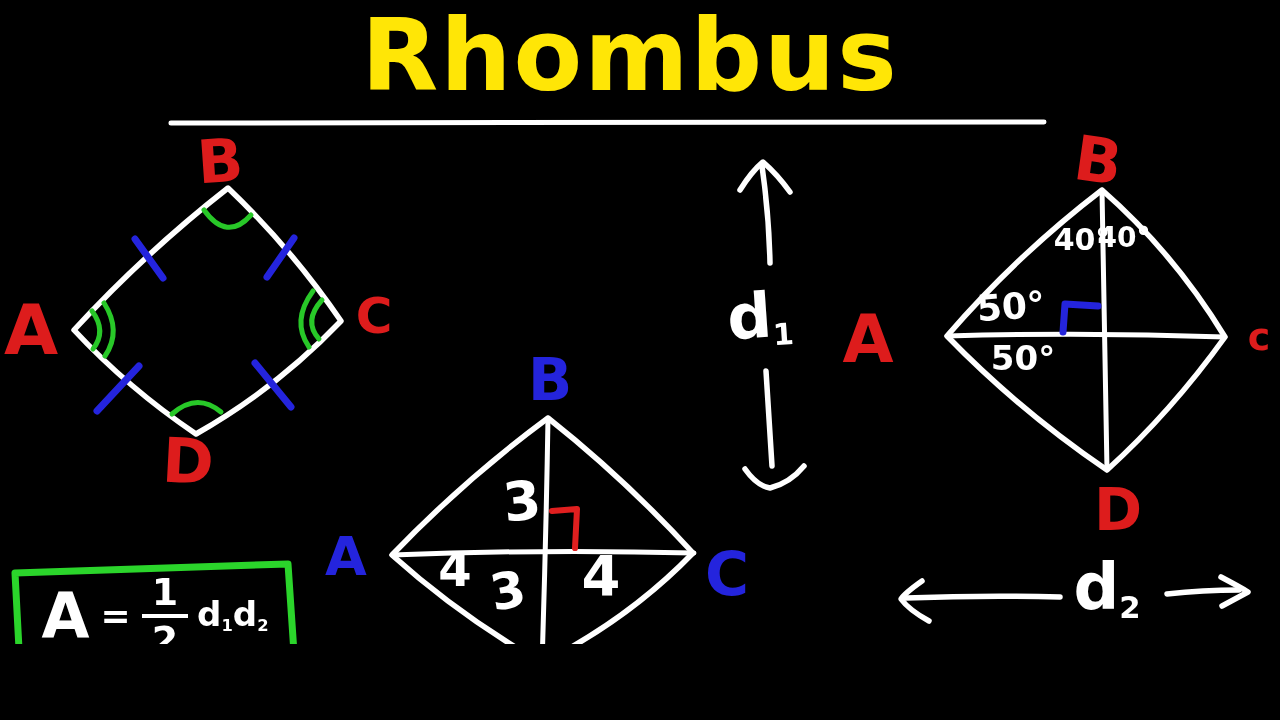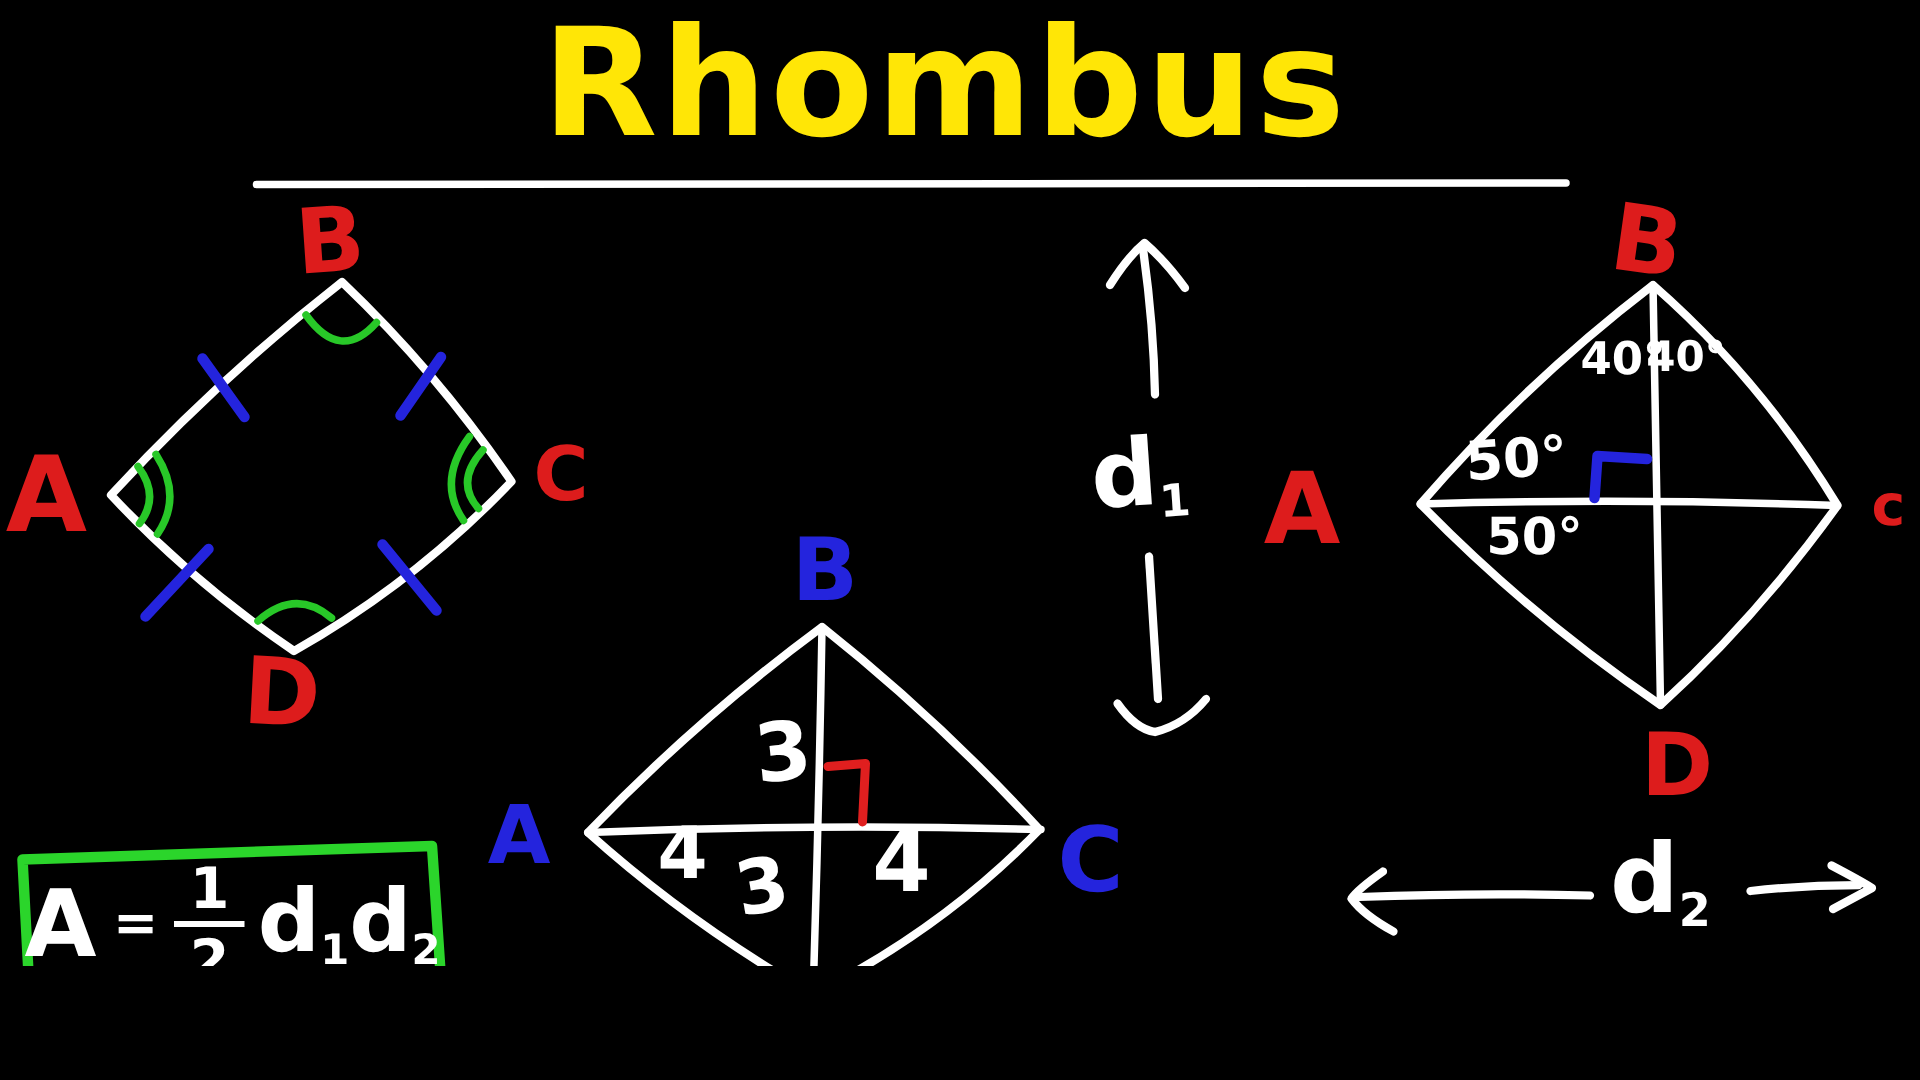--- a/index.html
+++ b/index.html
@@ -28,21 +28,21 @@
   .formula{
     position:absolute;left:15px;top:564px;width:280px;height:104px;
     display:flex;align-items:center;justify-content:center;gap:9px;
     color:#fff;font-weight:700;line-height:1;
   }
   .f-a{font-size:62px;}
   .f-eq{font-size:36px;padding:0 2px;}
   .frac{display:inline-flex;flex-direction:column;align-items:center;}
   .frac .num{font-size:38px;padding:0 10px 3px;border-bottom:4px solid #fff;}
   .frac .den{font-size:38px;padding-top:3px;}
-  .f-d{font-size:58px;}
+  .f-d{font-size:34px;}
 </style>
 </head>
 <body>
 
 <div class="stage">
 
   <svg class="strokes" width="1280" height="720" viewBox="0 0 1280 720" fill="none" stroke-linecap="round" stroke-linejoin="round">
 
     <path d="M 171,123 L 1044,122" stroke="#ffffff" stroke-width="5"></path>
 

